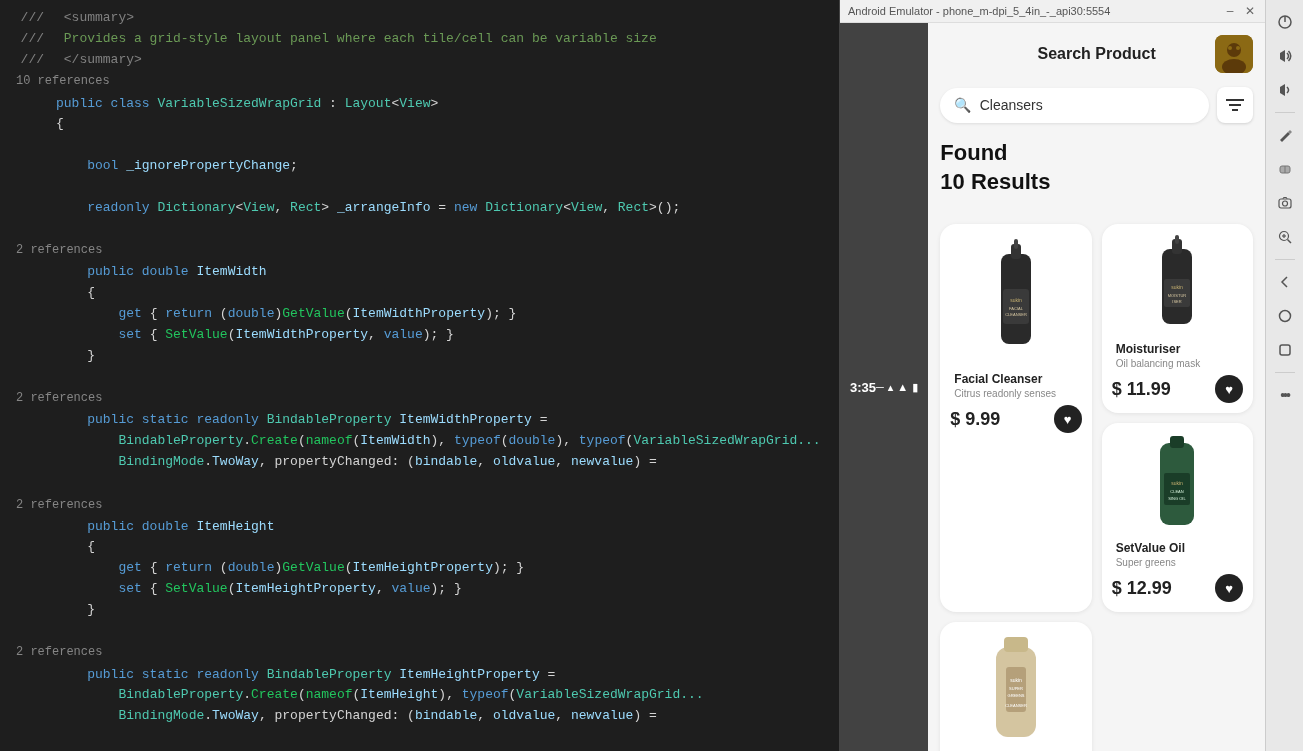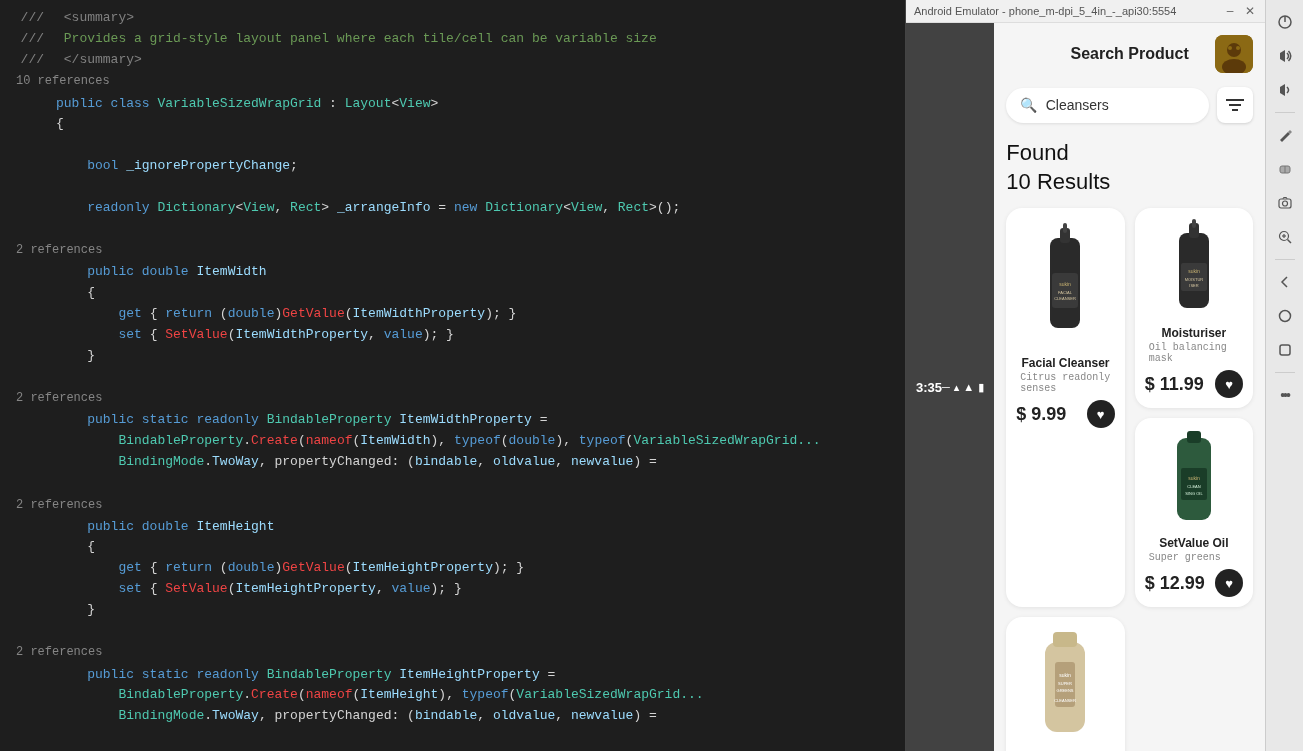--- a/index.html
+++ b/index.html
@@ -35,27 +35,27 @@
       min-width: 36px;
       text-align: right;
       margin-right: 12px;
       user-select: none;
     }
 
     .kw-gray { color: #808080; }
     .kw-green { color: #6a9955; }
     .kw-blue { color: #569cd6; }
     .kw-cyan { color: #4ec9b0; }
-    .kw-yellow { color: #ef4444; }
+    .kw-yellow { color: #22c55e; }
     .kw-white { color: #d4d4d4; }
     .kw-light-blue { color: #9cdcfe; }
 
     
     .emulator-panel {
-      width: 398px;
+      width: 464px;
       background: #be185d;
       display: flex;
       flex-direction: row;
       border-left: 1px solid #444;
       position: relative;
     }
 
     .emulator-window {
       flex: 1;
       display: flex;
@@ -172,24 +172,24 @@
       display: flex;
       align-items: center;
       justify-content: center;
       box-shadow: 0 1px 3px rgba(0,0,0,0.15);
       cursor: pointer;
       margin-left: 6px;
     }
 
     .results-heading {
       font-size: 22px;
-      font-weight: 400;
+      font-weight: 700;
       color: #111;
       font-family: Arial, sans-serif;
-      margin-bottom: 12px;
+      margin-bottom: 28px;
       line-height: 1.3;
     }
 
     .product-grid {
       display: grid;
       grid-template-columns: 1fr 1fr;
       gap: 10px;
     }
 
     .product-card {
@@ -224,27 +224,26 @@
     .product-info {
       width: 100%;
       padding: 0 4px;
     }
 
     .product-name {
       font-size: 12px;
       font-weight: 700;
       color: #222;
       font-family: Arial, sans-serif;
-      text-align: center;
     }
 
     .product-desc {
       font-size: 10px;
       color: #888;
-      font-family: Liberation Mono, monospace;
+      font-family: Liberation Sans, sans-serif;
       margin-top: 2px;
     }
 
     .product-footer {
       display: flex;
       align-items: center;
       justify-content: space-between;
       width: 100%;
       margin-top: 6px;
     }

